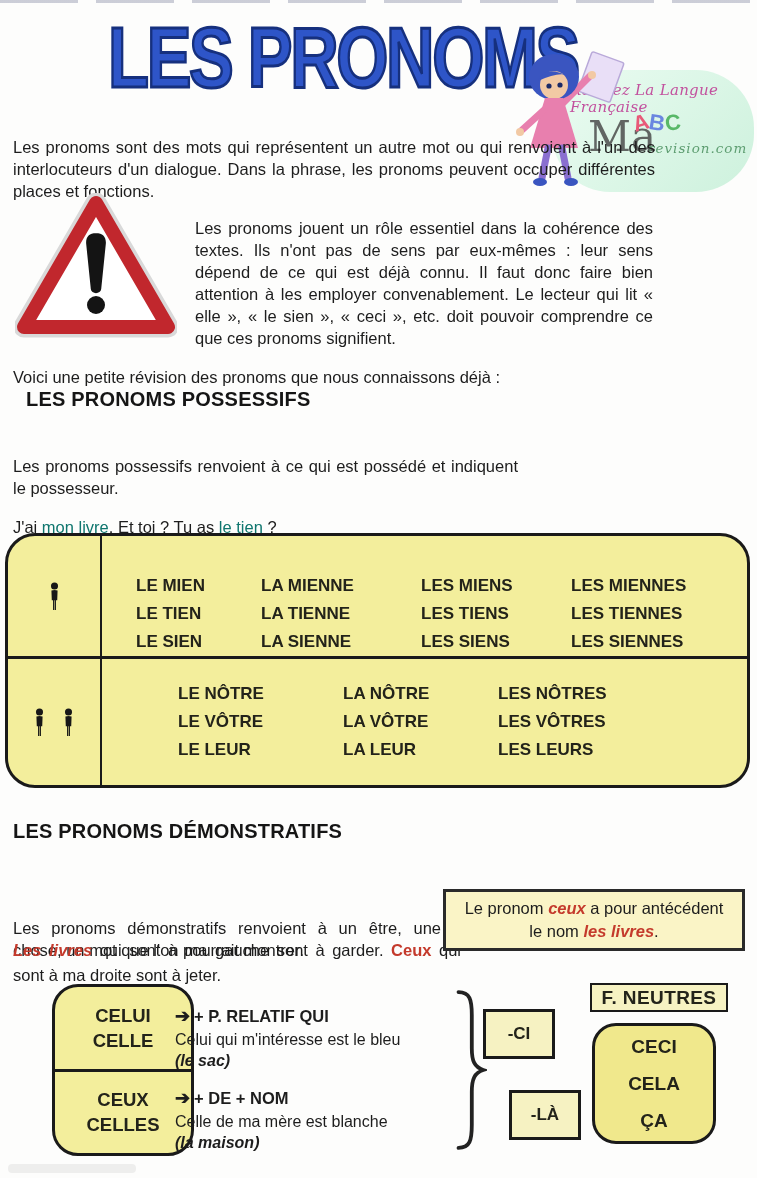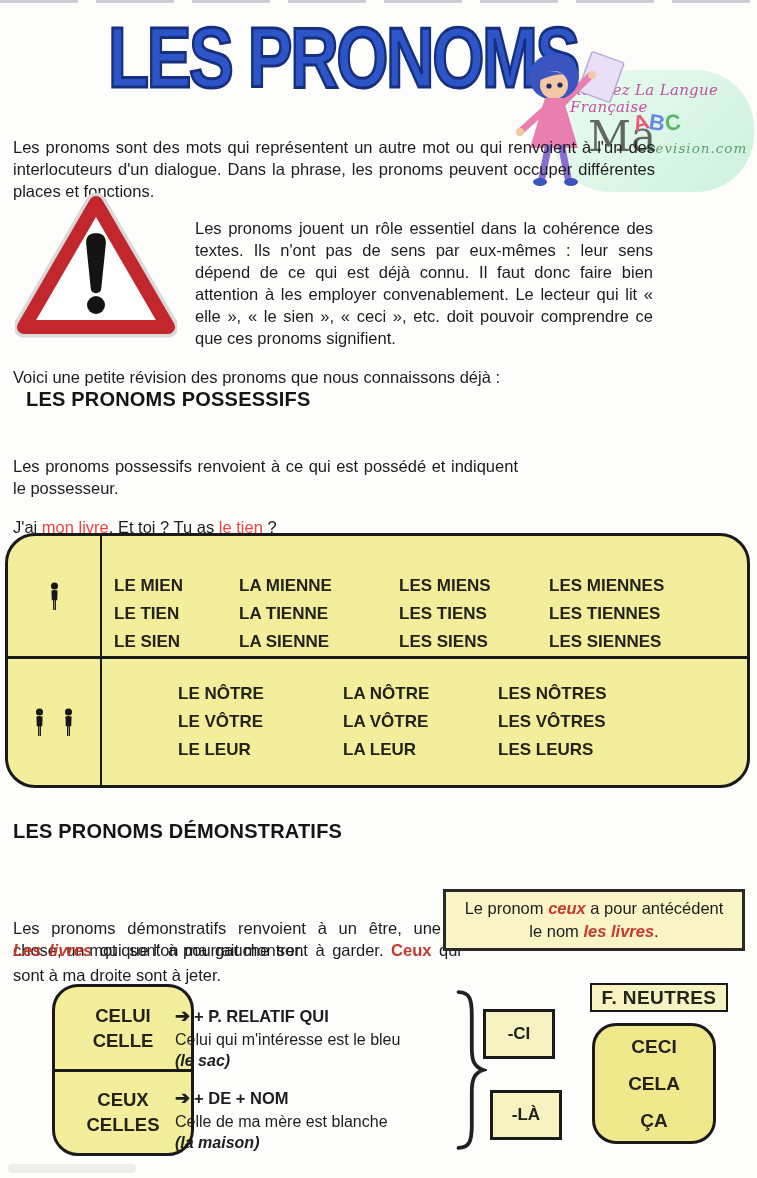--- a/index.html
+++ b/index.html
@@ -52,41 +52,41 @@
   .h-poss { left:26px; top:388px;text-align:center; }
   .h-dem  { left:13px; top:820px; }
 
   .poss-body { left:13px; top:438px; width:505px; }
   .dem-body  { left:13px; top:881px; width:428px;margin-top:36px; }
 
   .example { font-size:16.5px; line-height:25px; }
   .poss-example { left:13px; top:498px; width:600px; }
   .dem-example  { left:13px; top:921px; width:448px; text-align:justify; }
 
-  .red  { color:#ef4444; }
+  .red  { color:#0f766e; }
   .red-b { color:#c43a2c; font-weight:bold; }
   .red-bi { color:#c43a2c; font-weight:bold; font-style:italic; }
 
   
   .poss-table {
     left:5px; top:533px; width:745px; height:255px; box-sizing:border-box;
     border:3px solid #1a1a1a; border-radius:30px; background:#f3ee9c;
     display:flex; flex-direction:column; overflow:hidden;
   }
   .poss-row { display:flex; }
   .row1 { height:120px; }
   .row2 { flex:1; }
   .icon-cell {
     width:92px; flex:0 0 92px; border-right:2.5px solid #1a1a1a;
     display:flex; align-items:center; justify-content:center; gap:16px;
   }
   .poss-divider { height:3px; background:#1a1a1a; flex:0 0 3px; }
   .poss-grid { flex:1; display:grid; align-content:center; row-gap:8px;
     font-weight:bold; font-size:17px; color:#23231a; }
-  .grid1 { grid-template-columns:125px 160px 150px 1fr; padding-left:12px;margin-top:36px; }
+  .grid1 { grid-template-columns:125px 160px 150px 1fr; padding-left:34px;margin-top:36px; }
   .grid2 { grid-template-columns:165px 155px 1fr; padding-left:76px; }
   .person-icon svg { display:block; }
 
   
   .callout {
     left:443px; top:889px; width:302px; height:62px; box-sizing:border-box;
     border:3px solid #2a2a2a; background:#faf4c6;
     display:flex; align-items:center; justify-content:center; text-align:center;
     font-size:16.5px; line-height:23px; padding:2px 10px;
   }
@@ -108,21 +108,21 @@
   .usage-gap { height:17px; }
 
   .brace { left:449px; top:986px; }
 
   .suffix-box {
     width:72px; height:50px; box-sizing:border-box; border:3px solid #1a1a1a;
     background:#f6f2c2; display:flex; align-items:center; justify-content:center;
     font-weight:bold; font-size:17px; color:#23231a;
   }
   .box-ci { left:483px; top:1009px; }
-  .box-la { left:490px; top:1090px; }
+  .box-la { left:509px; top:1090px; }
 
   .neutres-label {
     left:590px; top:983px; width:138px; height:29px; box-sizing:border-box;
     border:2.5px solid #1a1a1a; background:#f6f2c2;
     display:flex; align-items:center; justify-content:center;
     font-weight:bold; font-size:19px; letter-spacing:.4px; color:#23231a;
   }
   .neutres-box {
     left:592px; top:1023px; width:124px; height:121px; box-sizing:border-box;
     border:3px solid #1a1a1a; border-radius:24px; background:#f0e88c;

